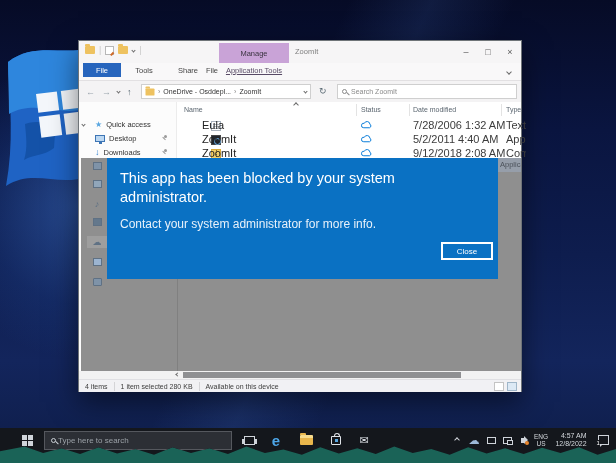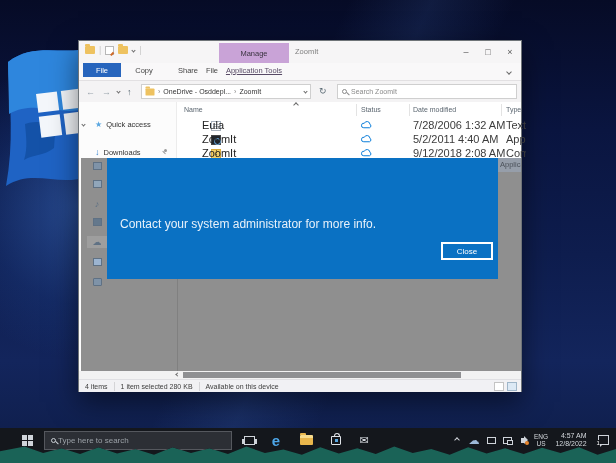--- a/index.html
+++ b/index.html
@@ -167,21 +167,21 @@
       </div>
       <div class="manage-tab">Manage</div>
       <div class="win-title">ZoomIt</div>
       <div class="winctl" style="right:44px;">–</div>
       <div class="winctl" style="right:22px;">□</div>
       <div class="winctl" style="right:0;">×</div>
     </div>
 
     <div class="tabsrow">
       <div class="ftab file">File</div>
-      <div class="ftab" style="left:48px;width:34px;">Copy</div>
+      <div class="ftab" style="left:48px;width:34px;">Tools</div>
       <div class="ftab" style="left:92px;width:34px;">Share</div>
       <div class="ftab" style="left:118px;width:30px;">File</div>
       <div class="ftab apptools" style="left:140px;width:70px;text-decoration:underline;">Application Tools</div>
       <span class="chev down ribchev"></span>
     </div>
 
     <div class="addrrow">
       <span class="navbtn">←</span>
       <span class="navbtn">→</span>
       <span class="chev down tiny" style="margin-left:6px;"></span>
@@ -201,20 +201,25 @@
       </div>
     </div>
 
     <div class="mainarea">
       <div class="sidebar">
         <div class="sbitem" style="top:15px;">
           <span class="chev down tiny" style="margin-left:3px;"></span>
           <span class="star">★</span>
           <span>Quick access</span>
         </div>
+        <div class="sbitem" style="top:29px;">
+          <span class="sb-ico monitor"></span>
+          <span>Desktop</span>
+          <span class="pin"></span>
+        </div>
         <div class="sbitem" style="top:43px;">
           <span class="sb-ico dl-arrow">↓</span>
           <span>Downloads</span>
           <span class="pin"></span>
         </div>
       </div>
 
       <div class="listpane">
         <span class="chev up sortcaret"></span>
         <div class="lhead" style="left:6px;width:172px;">Name</div>
@@ -271,20 +276,21 @@
       <div class="dimico" style="top:98px;">
           <span class="shp" style="background:#9cb4d0;"></span>
         </div>
       <div class="dimico" style="top:118px;">
           <span class="shp" style="border-radius:1px;"></span>
         </div>
       <div class="dim-divider"></div>
     </div>
 
     <div class="dialog">
+      <div class="dlg-title">This app has been blocked by your system administrator.</div>
       <div class="dlg-msg">Contact your system administrator for more info.</div>
       <div class="dlg-btn close">Close</div>
     </div>
 
     <div class="hscroll">
       <span class="chev left tiny harrow"></span>
       <div class="hthumb"></div>
     </div>
 
     <div class="statusbar">

